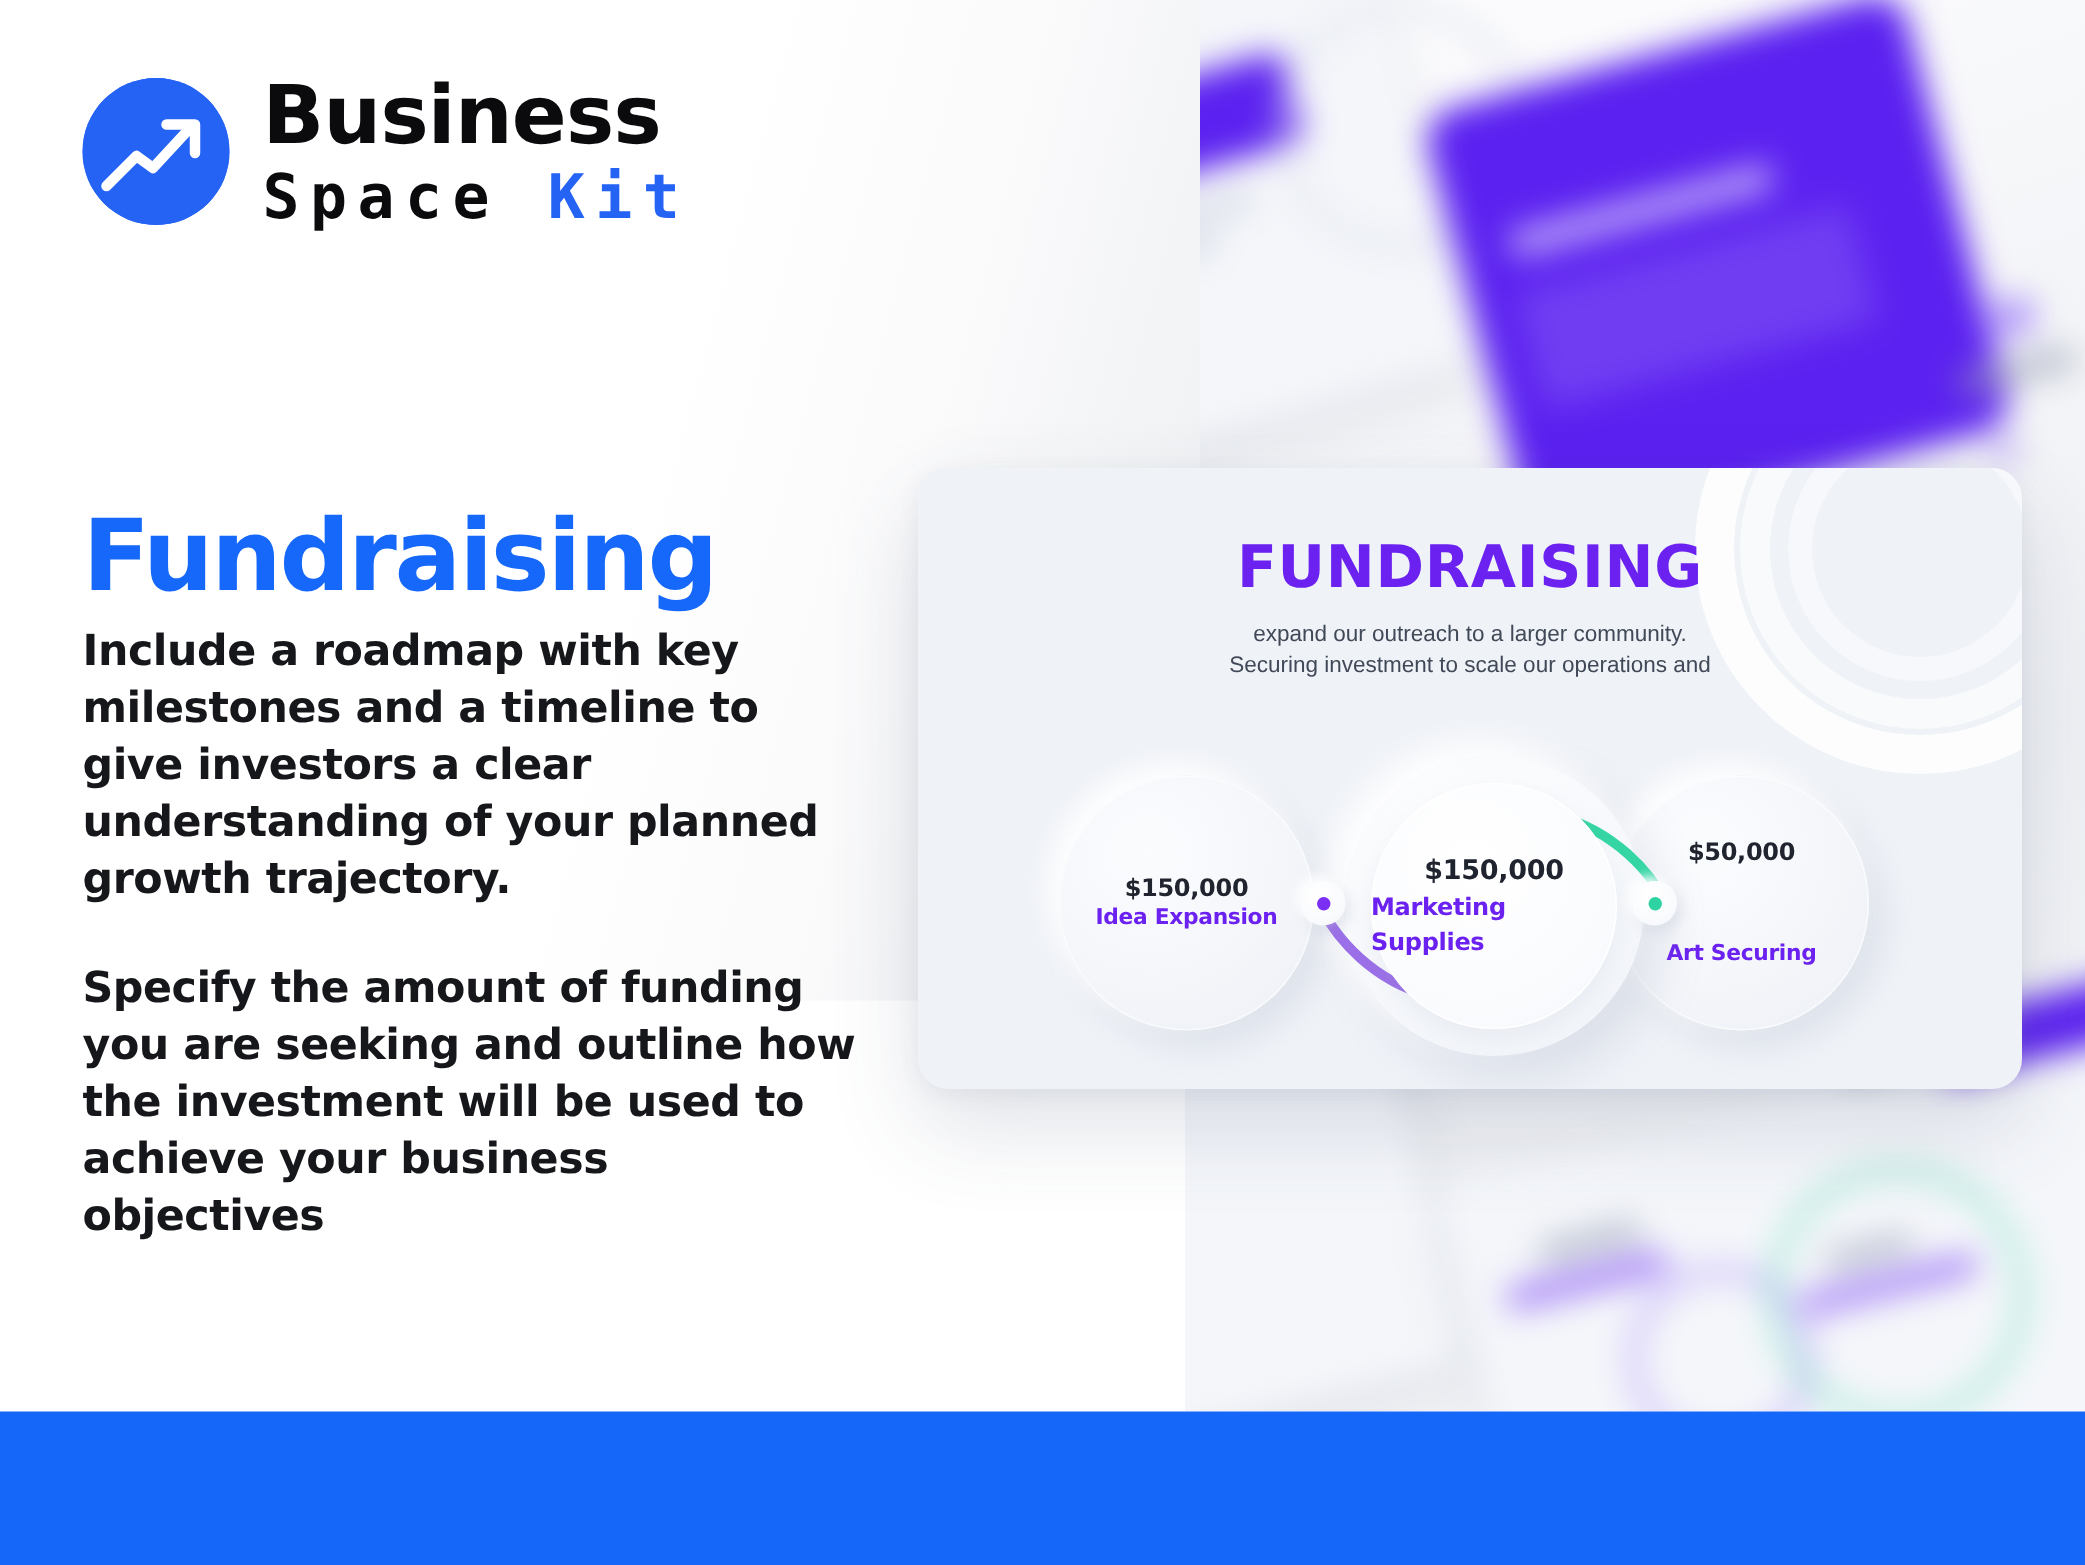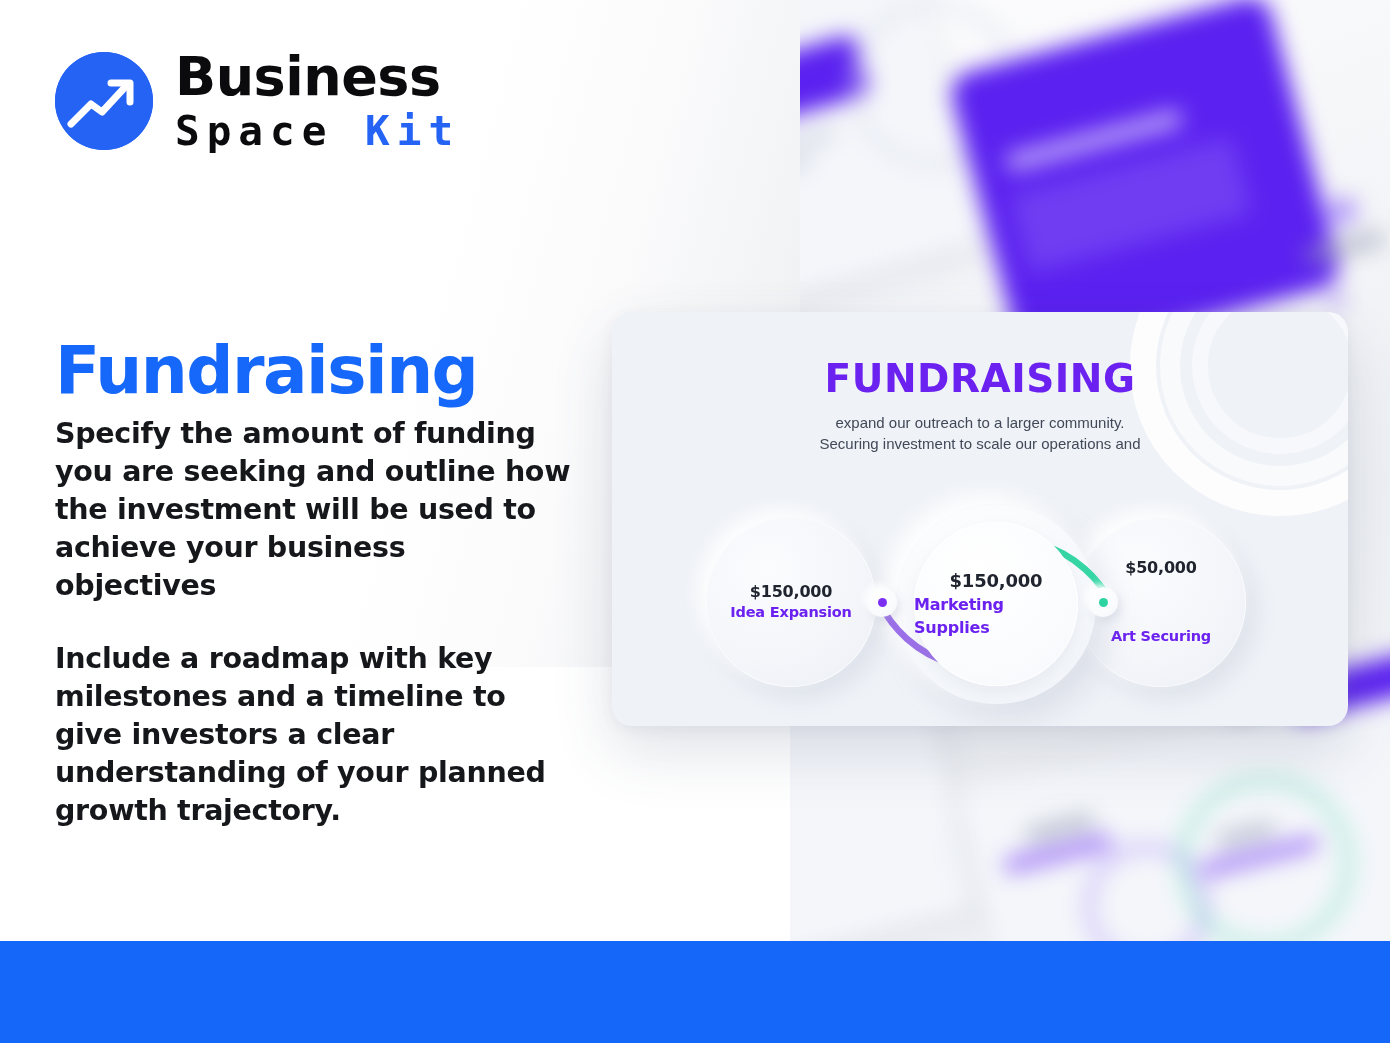--- a/index.html
+++ b/index.html
@@ -367,22 +367,22 @@
         <div class="logo-line2">
           <span>Space</span>
           <span class="logo-kit">Kit</span>
         </div>
       </div>
     </div>
 
     <h1 class="headline">Fundraising</h1>
 
     <div class="body-copy">
+      <p class="body-para">Include a roadmap with key milestones and a timeline to give investors a clear understanding of your planned growth trajectory.</p>
       <p class="body-para">Specify the amount of funding you are seeking and outline how the investment will be used to achieve your business objectives</p>
-      <p class="body-para">Include a roadmap with key milestones and a timeline to give investors a clear understanding of your planned growth trajectory.</p>
     </div>
   </div>
 
   <div class="fg-card">
 
     <div class="deco-rings">
       <div class="deco-ring deco-r1"></div>
       <div class="deco-ring deco-r2"></div>
       <div class="deco-ring deco-r3"></div>
     </div>

